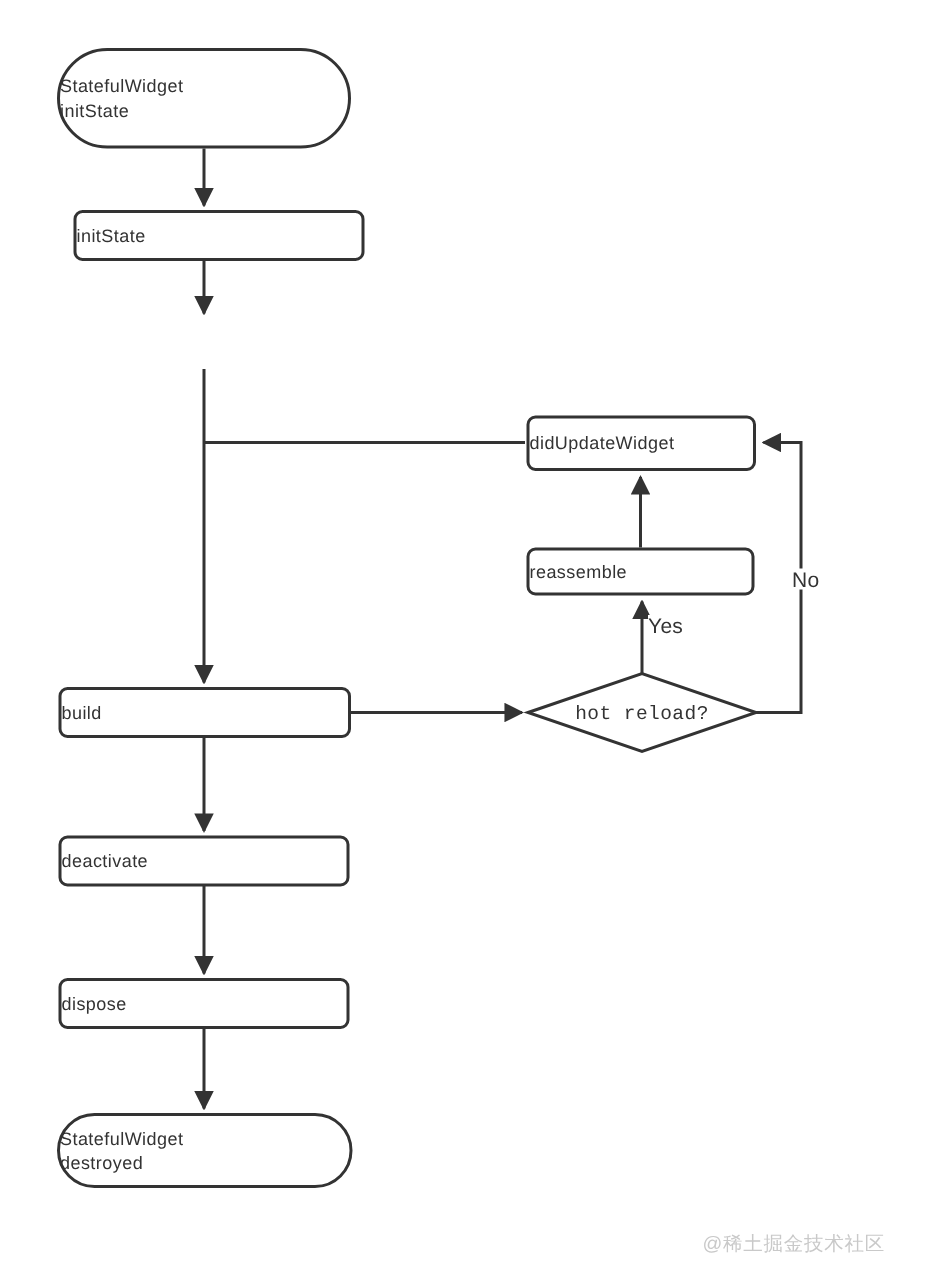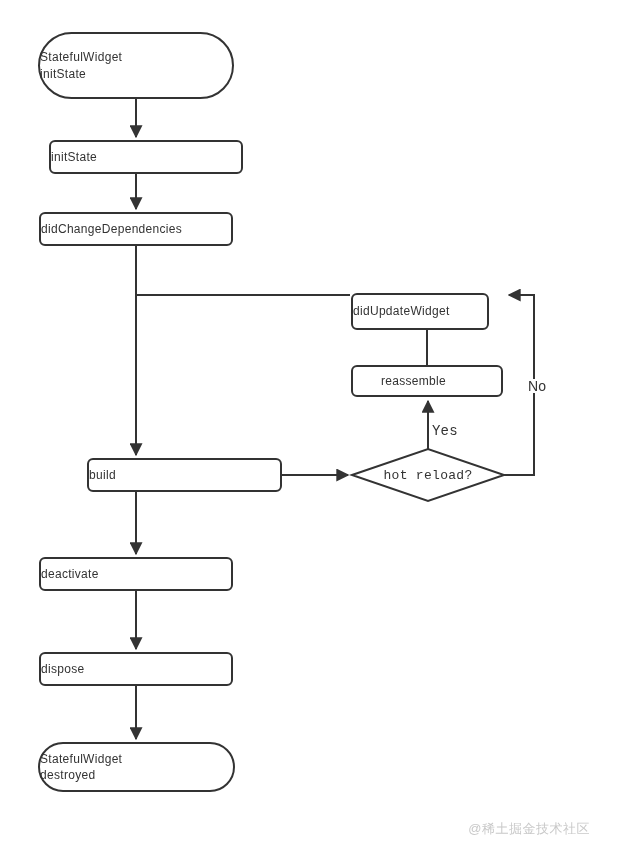--- a/index.html
+++ b/index.html
@@ -105,52 +105,49 @@
 
   <div class="node stadium-top" style="left:38px; top:32px; width:196px; height:67px;">
     <span>StatefulWidget</span>
     <span>initState</span>
   </div>
 
   <div class="node rect" style="left:49px; top:140px; width:194px; height:34px;">
     <span>initState</span>
   </div>
 
-  <div class="node rect" style="left:39px; top:212px; width:194px; height:34px;">
-    <span>didChangeDependencies</span>
-  </div>
 
-  <div class="node rect" style="left:351px; top:277px; width:138px; height:37px;margin-top:16px;">
+  <div class="node rect" style="left:351px; top:277px; width:153px; height:37px;">
     <span>didUpdateWidget</span>
   </div>
 
-  <div class="node rect" style="left:351px; top:365px; width:152px; height:32px;padding-left:28px;">
+  <div class="node rect" style="left:351px; top:365px; width:152px; height:32px;">
     <span>reassemble</span>
   </div>
 
-  <div class="node rect" style="left:39px; top:458px; width:195px; height:34px;margin-left:48px;">
+  <div class="node rect" style="left:39px; top:458px; width:195px; height:34px;">
     <span>build</span>
   </div>
 
   <div class="decision-label" style="left:352px; top:449px; width:152px; height:52px;">
     <span>hot reload?</span>
   </div>
 
   <div class="node rect" style="left:39px; top:652px; width:194px; height:34px;">
     <span>dispose</span>
   </div>
 
   <div class="node rect" style="left:39px; top:557px; width:194px; height:34px;">
     <span>deactivate</span>
   </div>
 
   <div class="node stadium-bottom" style="left:38px; top:742px; width:197px; height:50px;">
     <span>StatefulWidget</span>
     <span>destroyed</span>
   </div>
 
-  <span class="edge-label" style="left:432px; top:424px;font-family:Liberation Mono, monospace;">Yes</span>
+  <span class="edge-label" style="left:432px; top:410px;">Yes</span>
 
   <span class="edge-label" style="left:528px; top:379px;">No</span>
 
   <span class="watermark">@稀土掘金技术社区</span>
 
 </div>
 
 </body></html>

